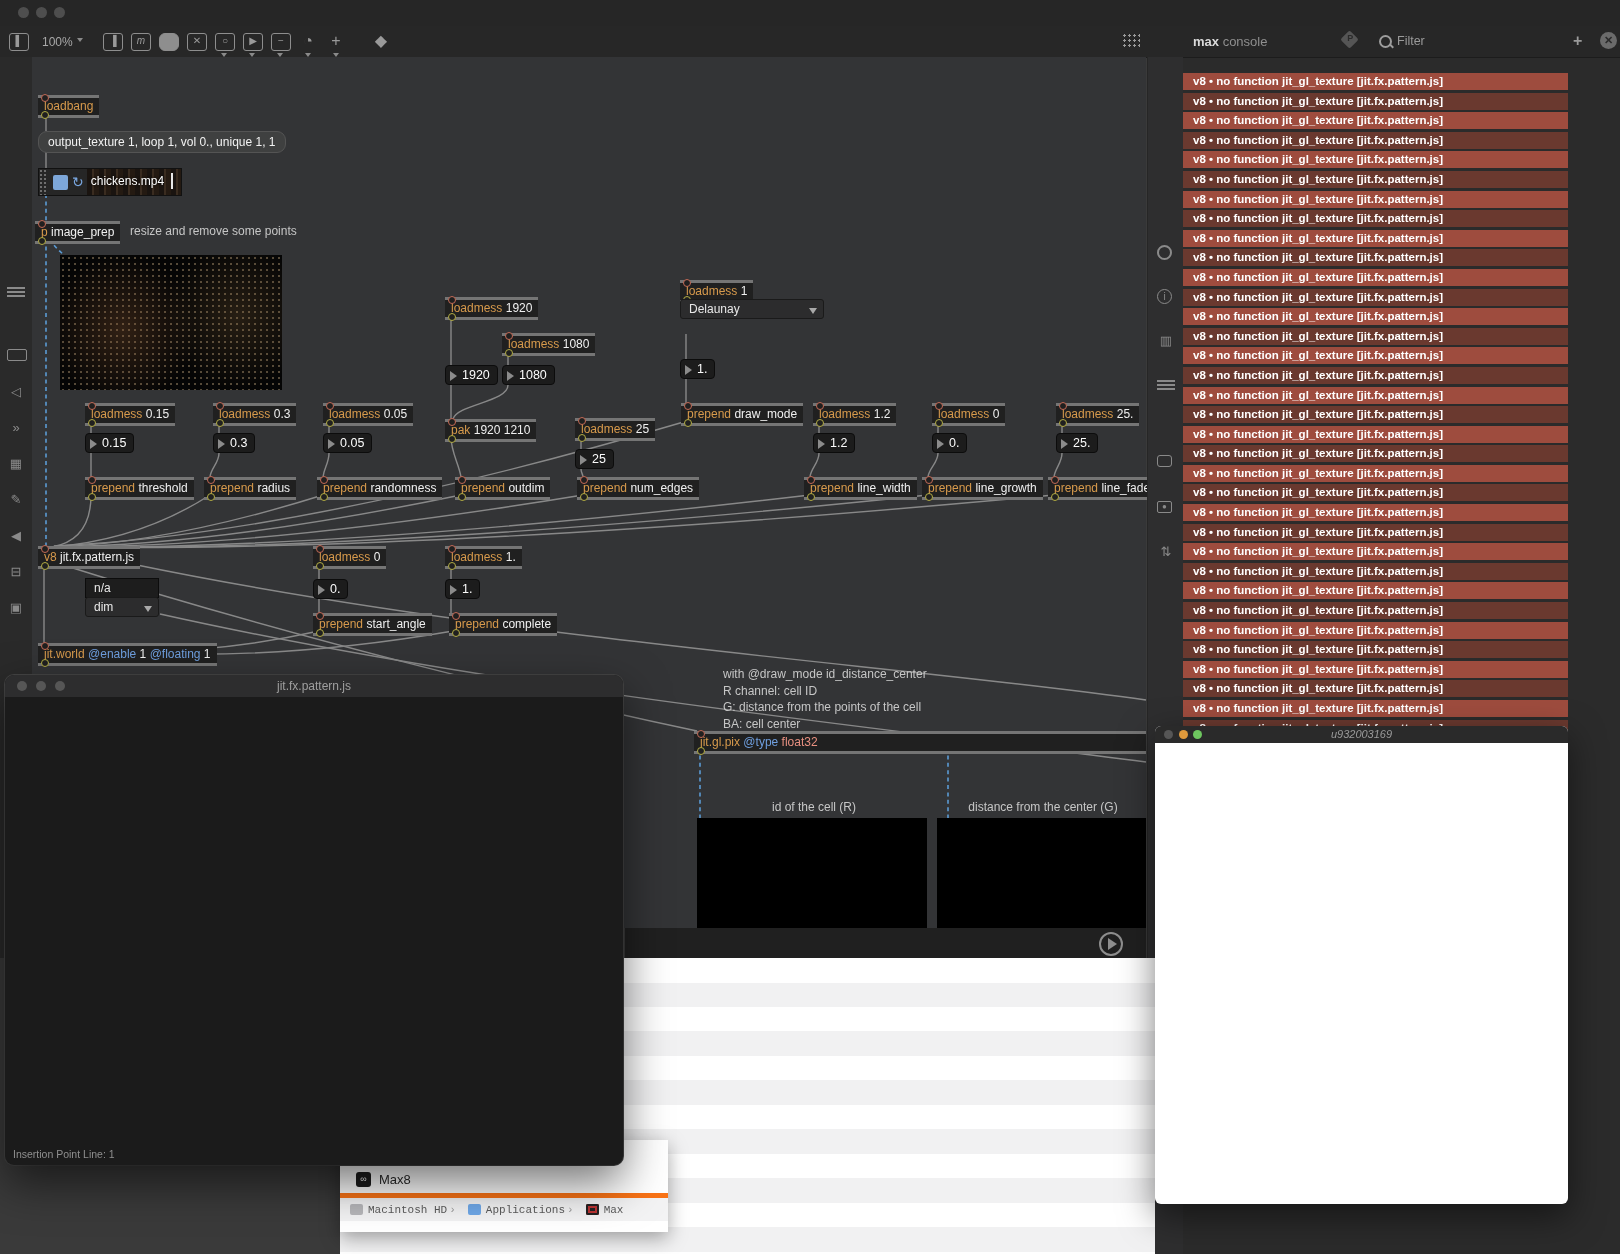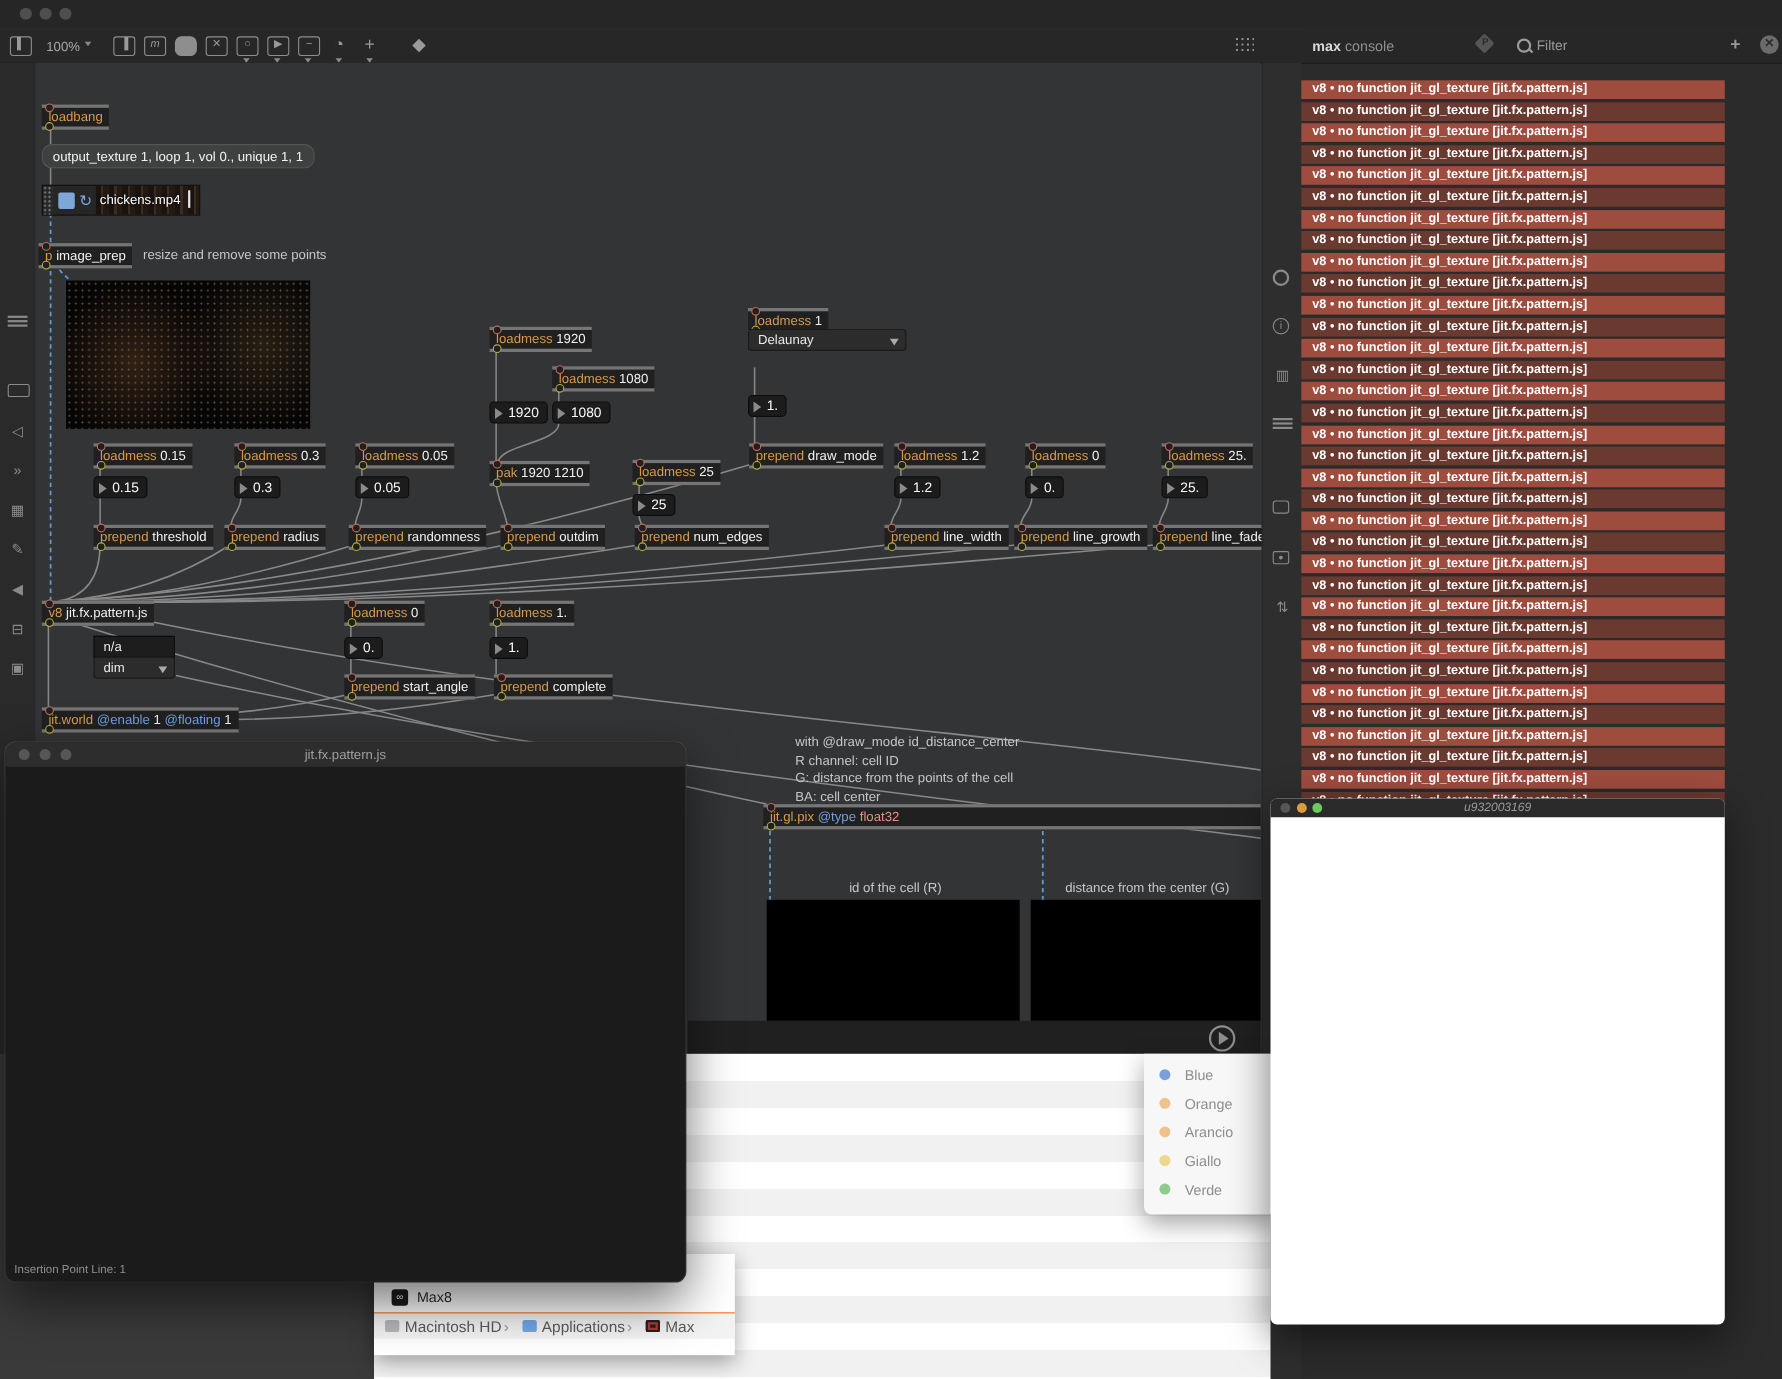--- a/index.html
+++ b/index.html
@@ -98,22 +98,22 @@
      repeating-linear-gradient(#ffffff 0 24.5px,#f1f1f2 24.5px 49px);}
   #tags-panel{left:1040px;top:958px;width:121px;height:140px;background:#f7f7f7;border-radius:0 0 7px 7px;
       box-shadow:0 8px 22px rgba(0,0,0,.35);padding-top:6px;}
   .tag-row{height:26px;display:flex;align-items:center;padding-left:14px;}
   .tag-dot{width:10px;height:10px;border-radius:50%;margin-right:13px;}
   .tag-lbl{font-size:13px;color:#8e8e8e;}
   #finder-small{left:340px;top:1140px;width:328px;height:92px;background:#fff;box-shadow:0 6px 18px rgba(0,0,0,.35);}
   .f-row{position:absolute;left:0;width:100%;height:23px;display:flex;align-items:center;padding-left:16px;}
   .appico{width:15px;height:15px;background:#1d1d1d;border-radius:3px;color:#fff;font-size:9px;line-height:15px;text-align:center;margin-right:8px;}
   .f-lbl{font-size:13px;color:#2b2b2b;}
-  #pathbar{position:absolute;left:0;top:53px;width:100%;height:23px;background:#f3f3f4;border-top:1px solid #f97316;
-           display:flex;align-items:center;font-size:14px;color:#5a5a5a;}
+  #pathbar{position:absolute;left:0;top:53px;width:100%;height:23px;background:#f3f3f4;border-top:5px solid #f97316;
+           display:flex;align-items:center;font-size:11px;color:#5a5a5a;font-family:Liberation Mono, monospace;}
   .bc-ico{width:13px;height:11px;border-radius:2px;margin:0 5px 0 10px;}
   .bc-sep{color:#9a9a9a;margin:0 2px;}
   
   svg{position:absolute;left:0;top:0;pointer-events:none;}
 </style>
 </head>
 <body>
 
 <div id="root">
 
@@ -362,42 +362,20 @@
         <div class="crow b">v8 • no function jit_gl_texture [jit.fx.pattern.js]</div>
         <div class="crow a">v8 • no function jit_gl_texture [jit.fx.pattern.js]</div>
         <div class="crow b">v8 • no function jit_gl_texture [jit.fx.pattern.js]</div>
         <div class="crow a">v8 • no function jit_gl_texture [jit.fx.pattern.js]</div>
         <div class="crow b">v8 • no function jit_gl_texture [jit.fx.pattern.js]</div>
       </div>
   </div>
 
   <div class="abs" id="finder-big"></div>
 
-  <div class="abs" id="tags-panel">
-      <div class="tag-row">
-        <span class="tag-dot" style="background: rgb(123, 159, 216);"></span>
-        <span class="tag-lbl">Blue</span>
-      </div>
-      <div class="tag-row">
-        <span class="tag-dot" style="background: rgb(238, 194, 143);"></span>
-        <span class="tag-lbl">Orange</span>
-      </div>
-      <div class="tag-row">
-        <span class="tag-dot" style="background: rgb(238, 194, 143);"></span>
-        <span class="tag-lbl">Arancio</span>
-      </div>
-      <div class="tag-row">
-        <span class="tag-dot" style="background: rgb(236, 217, 139);"></span>
-        <span class="tag-lbl">Giallo</span>
-      </div>
-      <div class="tag-row">
-        <span class="tag-dot" style="background: rgb(143, 202, 143);"></span>
-        <span class="tag-lbl">Verde</span>
-      </div>
-    </div>
 
   <div class="abs" id="finder-small">
     <div class="f-row" style="top:4px">
       <div class="appico">∞</div>
       <div class="f-lbl">Max</div>
     </div>
     <div class="f-row" style="top:28px">
       <div class="appico">∞</div>
       <div class="f-lbl">Max8</div>
     </div>

